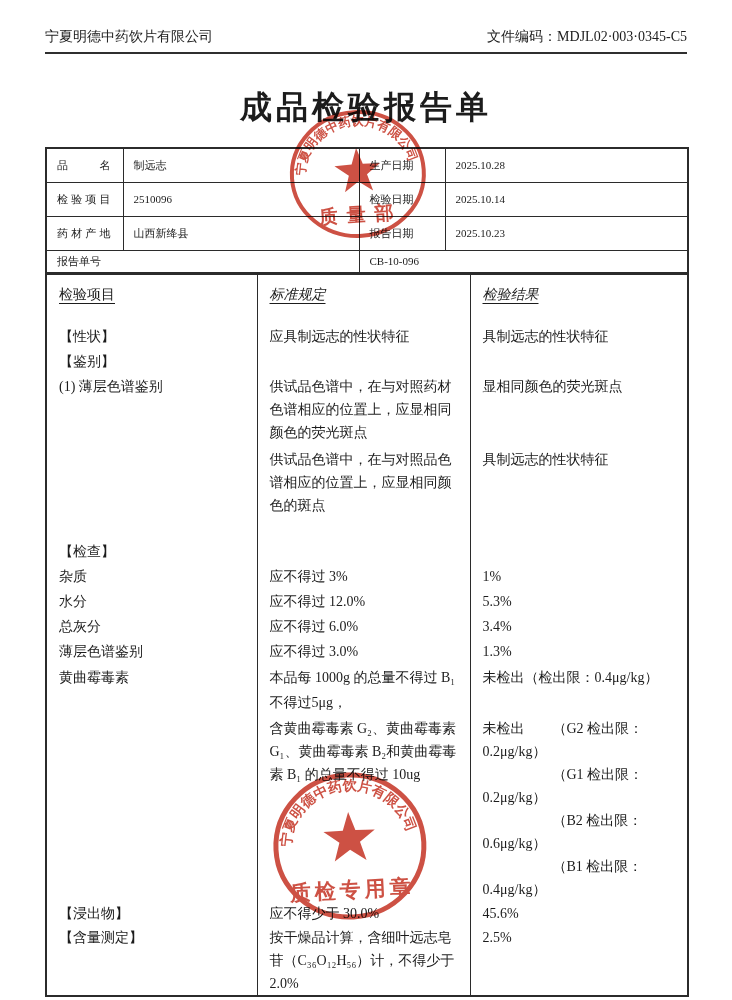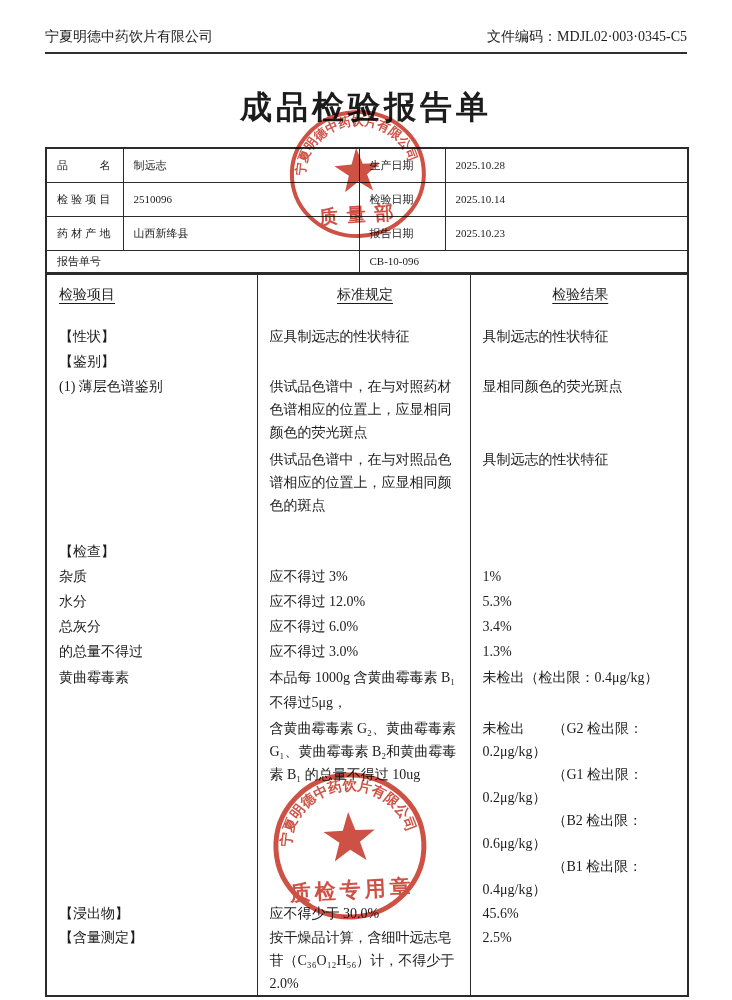--- a/index.html
+++ b/index.html
@@ -27,21 +27,21 @@
   td{vertical-align:top;overflow:hidden;}
 
   .info-table{margin-top:17px;border:2px solid #2b2b2b;font-size:11px;}
   .info-table td{border:1px solid #2b2b2b;padding:0 0 0 10px;line-height:32px;height:33px;}
   .info-table tr.short td{line-height:20px;height:21px;}
   .info-table td.jlabel{text-align:justify;text-align-last:justify;padding-right:12px;}
 
   .main-table{margin-top:-1px;border:2px solid #2b2b2b;font-size:14px;}
   .main-table td{border-left:1px solid #2b2b2b;border-right:1px solid #2b2b2b;
     padding:1px 9px 0 12px;line-height:23px;}
-  .main-table td.ctr{text-align:center;}
+  .main-table td.ctr{font-style:italic;}
   .hdr td{height:41px;padding-top:8px;}
   .hdr span{text-decoration:underline;text-underline-offset:4px;margin-top:43px;}
   .h25 td{height:24px;}
   .h52 td{height:51px;line-height:25px;}
   .h73 td{height:72px;}
   .h50 td{height:49px;margin-top:36px;}
   .h22 td{height:21px;}
   .h24 td{height:23px;}
   .h48 td{height:47px;}
   .h88 td{height:87px;}
@@ -152,27 +152,27 @@
       <td>水分</td>
       <td>应不得过 12.0%</td>
       <td>5.3%</td>
     </tr>
     <tr class="h25">
       <td>总灰分</td>
       <td>应不得过 6.0%</td>
       <td>3.4%</td>
     </tr>
     <tr class="h25">
-      <td>的总量不得过</td>
+      <td>薄层色谱鉴别</td>
       <td>应不得过 3.0%</td>
       <td>1.3%</td>
     </tr>
     <tr class="h52">
       <td>黄曲霉毒素</td>
-      <td>本品每 1000g 含黄曲霉毒素 B₁ 不得过5μg，</td>
+      <td>本品每 1000g 的总量不得过 B₁ 不得过5μg，</td>
       <td>未检出（检出限：0.4μg/kg）</td>
     </tr>
     <tr class="h88">
       <td></td>
       <td>含黄曲霉毒素 G₂、黄曲霉毒素 G₁、黄曲霉毒素 B₂和黄曲霉毒素 B₁ 的总量不得过 10ug</td>
       <td class="res-lines">未检出　　（G2 检出限：0.2μg/kg）
 　　　　　（G1 检出限：0.2μg/kg）
 　　　　　（B2 检出限：0.6μg/kg）
 　　　　　（B1 检出限：0.4μg/kg）</td>
     </tr>

